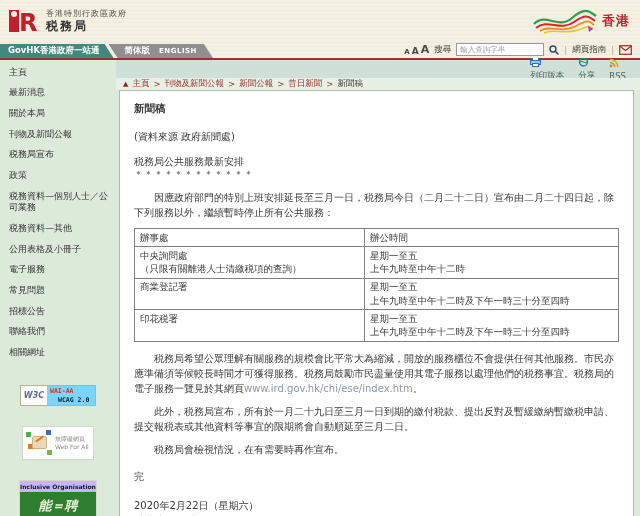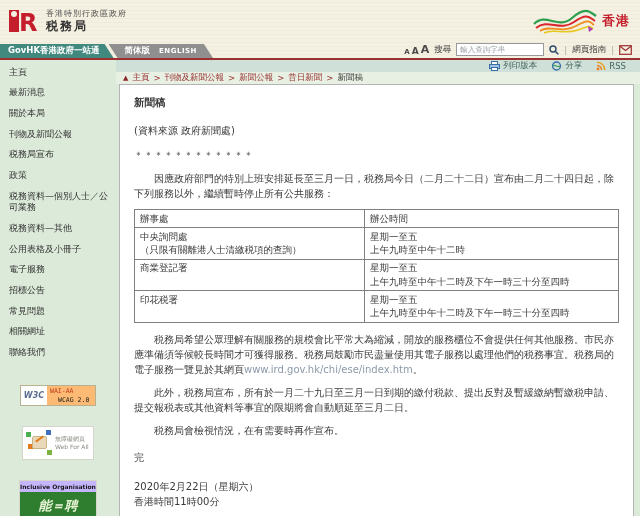--- a/index.html
+++ b/index.html
@@ -61,22 +61,22 @@
     text-decoration:none; line-height:1.3;
   }
   .side-badges { margin-top:22px; display:flex; flex-direction:column; align-items:center; gap:20px; }
   
   .badge-wai { width:76px; height:21px; display:flex; border:1px solid #b9b18e; }
   .badge-wai .w3c {
     width:26px; background:#fff; color:#5a6b8c; font-weight:bold; font-size:8px;
     display:flex; align-items:center; justify-content:center; font-style:italic;
   }
   .badge-wai .wai {
-    flex:1; background:#fdba74; font-family:"DejaVu Sans Mono","Liberation Mono",monospace;
-    font-size:6.5px; font-weight:normal; line-height:1.35; padding:1px 3px;
+    flex:1; background:#7dd3fc; font-family:"DejaVu Sans Mono","Liberation Mono",monospace;
+    font-size:6.5px; font-weight:bold; line-height:1.35; padding:1px 3px;
   }
   .badge-wai .l1 { color:#c03a1e; } .badge-wai .l2 { color:#222;padding-left:8px; }
   .badge-wfa { width:72px; height:34px; background:#fff; border:1px solid #d5d5cc;
     display:flex; align-items:center; padding:2px 3px; gap:3px; }
   .wfa-art { position:relative; width:26px; height:26px; flex:0 0 auto; }
   .wfa-art .sq { position:absolute; width:5px; height:5px; }
   .wfa-art .monitor {
     position:absolute; left:6px; top:6px; width:15px; height:13px;
     background:#ead9b8; border:1px solid #c9b488; border-radius:2px;
   }
@@ -91,21 +91,21 @@
     background:#2f7d2f; color:#eaf5d8; height:28px; display:flex;
     align-items:center; justify-content:center; font-size:13px; font-style:italic; font-weight:bold;
   }
   .incl-cap { font-size:4px; color:#555; padding:1.5px 0; }
   
   .main { flex:1; display:flex; flex-direction:column; background:#dcead9; }
   .utility {
     height:18px; background:#cfe0d8; display:flex; align-items:center;
     justify-content:flex-end; gap:14px; padding-right:14px; font-size:8.5px; color:#44655f;
   }
-  .utility a { display:flex; align-items:center; gap:3px; color:#44655f; text-decoration:none; }
+  .utility a { display:flex; gap:3px; color:#44655f; text-decoration:none;flex-direction:column; }
   .banner {
     height:62px; position:relative; overflow:hidden;
     background:linear-gradient(105deg,#c3d6ec 0%,#e9f2fb 35%,#f2f7fd 55%,#d9e8f6 100%);
   }
   .banner::after {
     content:""; position:absolute; inset:0;
     background:repeating-linear-gradient(115deg, rgba(255,255,255,.30) 0 22px, rgba(185,210,238,.22) 22px 46px);
   }
   .breadcrumb {
     height:18px; background:#e8f0e3; display:flex; align-items:center; gap:4px;
@@ -205,24 +205,24 @@
         <a href="#">主頁</a>
         <a href="#">最新消息</a>
         <a href="#">關於本局</a>
         <a href="#">刊物及新聞公報</a>
         <a href="#">税務局宣布</a>
         <a href="#">政策</a>
         <a href="#">税務資料—個別人士／公司業務</a>
         <a href="#">税務資料—其他</a>
         <a href="#">公用表格及小冊子</a>
         <a href="#">電子服務</a>
+        <a href="#">常見問題</a>
         <a href="#">招標公告</a>
-        <a href="#">常見問題</a>
+        <a href="#">聯絡我們</a>
         <a href="#">相關網址</a>
-        <a href="#">聯絡我們</a>
       </nav>
 
       <div class="side-badges">
         <div class="badge-wai">
           <div class="w3c">W3C</div>
           <div class="wai">
             <div class="l1">WAI-AA</div>
             <div class="l2">WCAG 2.0</div>
           </div>
         </div>
@@ -292,20 +292,21 @@
         <span class="crumb-sep">&gt;</span>
         <a href="#">昔日新聞</a>
         <span class="crumb-sep">&gt;</span>
         <span>新聞稿</span>
       </div>
 
       <div class="content-wrap">
         <div class="content-box">
           <div class="c-title">新聞稿</div>
           <div class="c-source">(資料來源 政府新聞處)</div>
+          <div class="c-subject">税務局公共服務最新安排</div>
           <div class="c-stars">＊＊＊＊＊＊＊＊＊＊＊＊</div>
 
           <p class="para">因應政府部門的特別上班安排延長至三月一日，税務局今日（二月二十二日）宣布由二月二十四日起，除下列服務以外，繼續暫時停止所有公共服務：</p>
 
           <table class="svc-table">
             <tbody>
                 <tr>
               <th class="c1">辦事處</th>
               <th>辦公時間</th>
             </tr>

